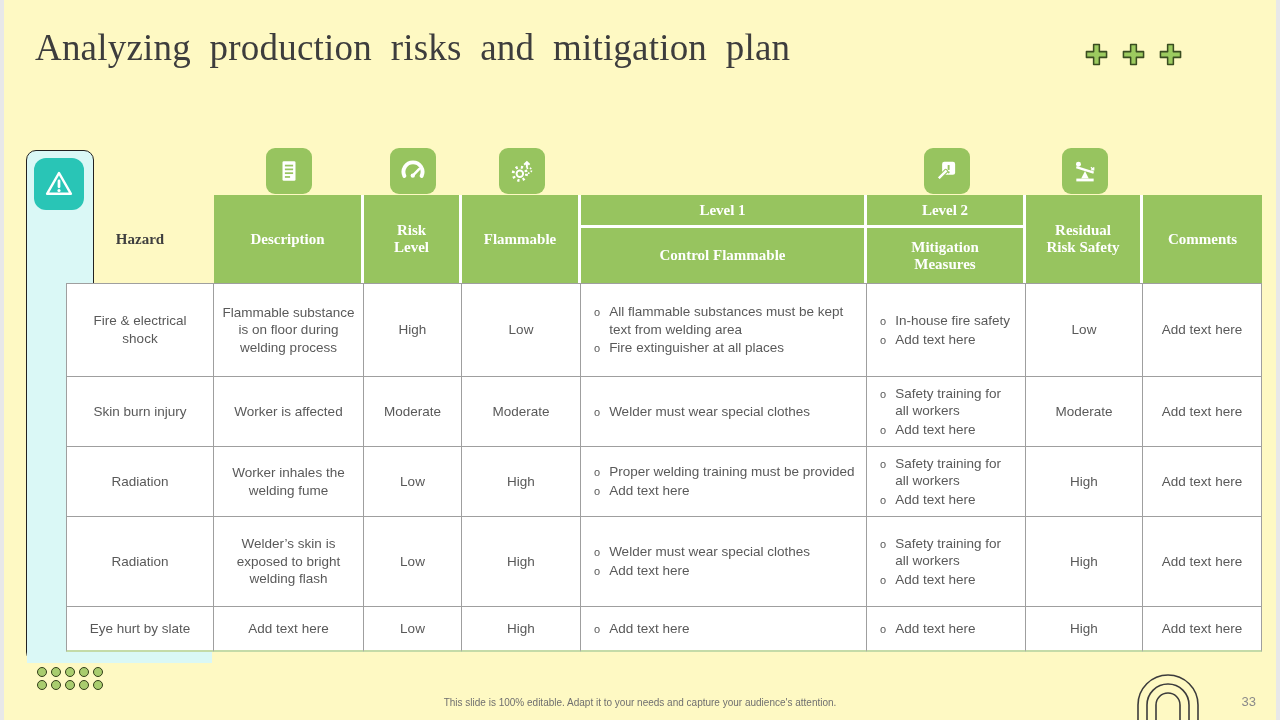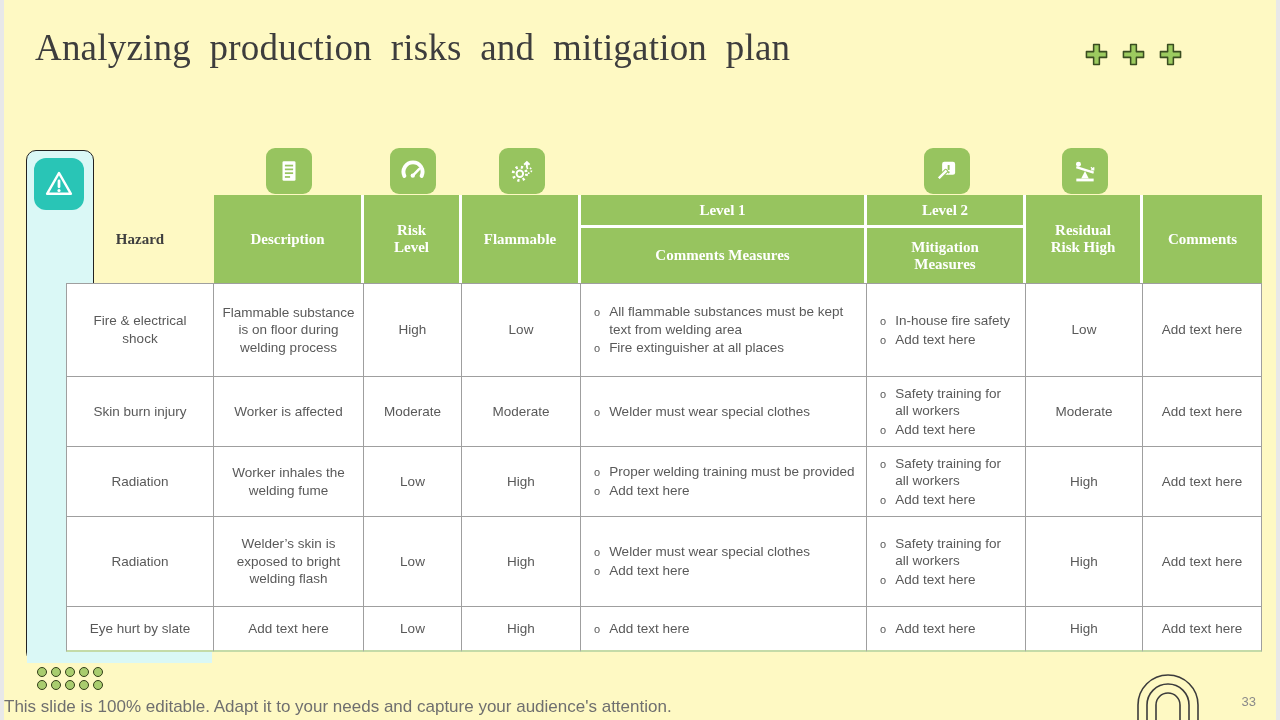--- a/index.html
+++ b/index.html
@@ -75,22 +75,22 @@
   td.list-cell { text-align:left; padding:4px 8px 4px 13px; }
   ul.measures { list-style:none; }
   .measures li { display:flex; gap:9px; align-items:baseline; margin:1px 0; }
   .measures .bullet { font-size:11px; }
 
   .dots { position:absolute; left:33px; top:667px; display:grid;
           grid-template-columns:repeat(5,auto); gap:3px 4px; z-index:2; }
   .dot { width:10px; height:10px; border-radius:50%;
          background:#a9cd6e; border:1.5px solid #333f19; }
 
-  .footer { position:absolute; left:0; right:0; top:697px; 
-            font-size:17px; color:#6f6f6f; }
+  .footer { position:absolute; left:0; right:0; top:697px; text-align:center;
+            font-size:10px; color:#6f6f6f; }
   .pageno { position:absolute; right:20px; top:694px; font-size:13px; color:#8a8a8a; }
   .fp { position:absolute; left:1128px; top:672px; }
 </style>
 </head>
 <body>
 
 <div class="slide">
 
   <div class="title">Analyzing production risks and mitigation plan</div>
 
@@ -174,25 +174,25 @@
         <col style="width:119px">
     </colgroup>
     <thead>
       <tr class="h1">
         <th rowspan="2" class="hazard-th">Hazard</th>
         <th rowspan="2">Description</th>
         <th rowspan="2"><span class="narrow">Risk Level</span></th>
         <th rowspan="2">Flammable</th>
         <th class="lvl">Level 1</th>
         <th class="lvl">Level 2</th>
-        <th rowspan="2"><span class="narrow2">Residual Risk High</span></th>
+        <th rowspan="2"><span class="narrow2">Residual Risk Safety</span></th>
         <th rowspan="2" class="edge">Comments</th>
       </tr>
       <tr class="h2">
-        <th>Comments Measures</th>
+        <th>Control Flammable</th>
         <th><span class="narrow3">Mitigation Measures</span></th>
       </tr>
     </thead>
     <tbody>
         <tr>
           <td>Fire &amp; electrical shock</td>
           <td>Flammable substance is on floor during welding process</td>
           <td>High</td>
           <td>Low</td>
           <td class="list-cell">

